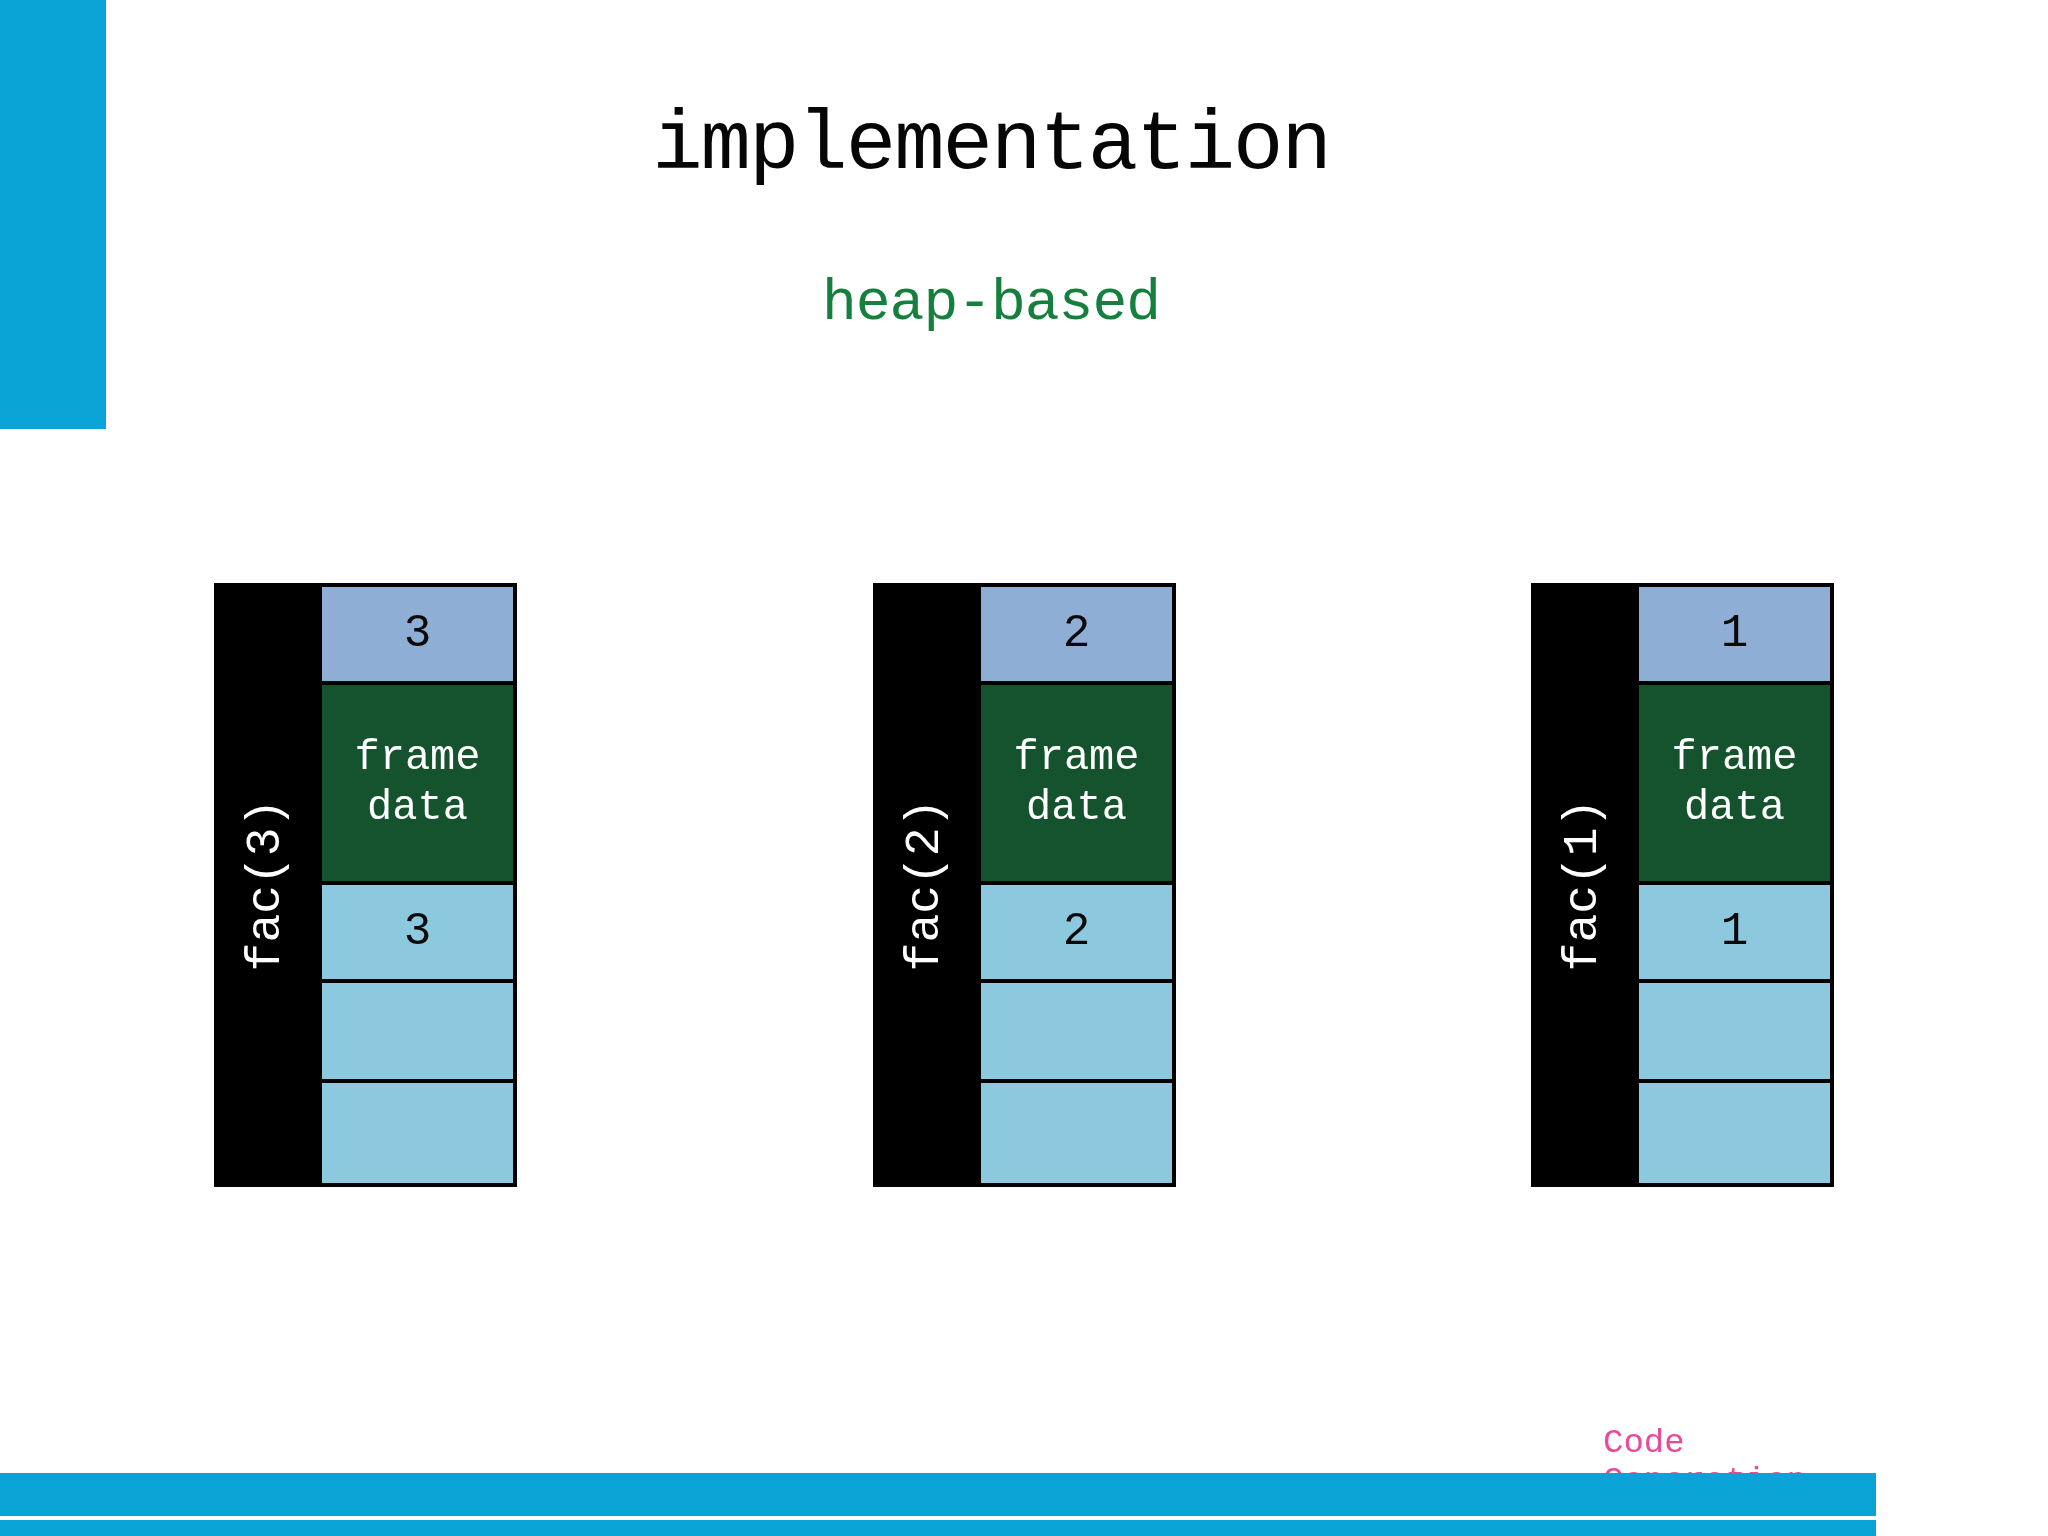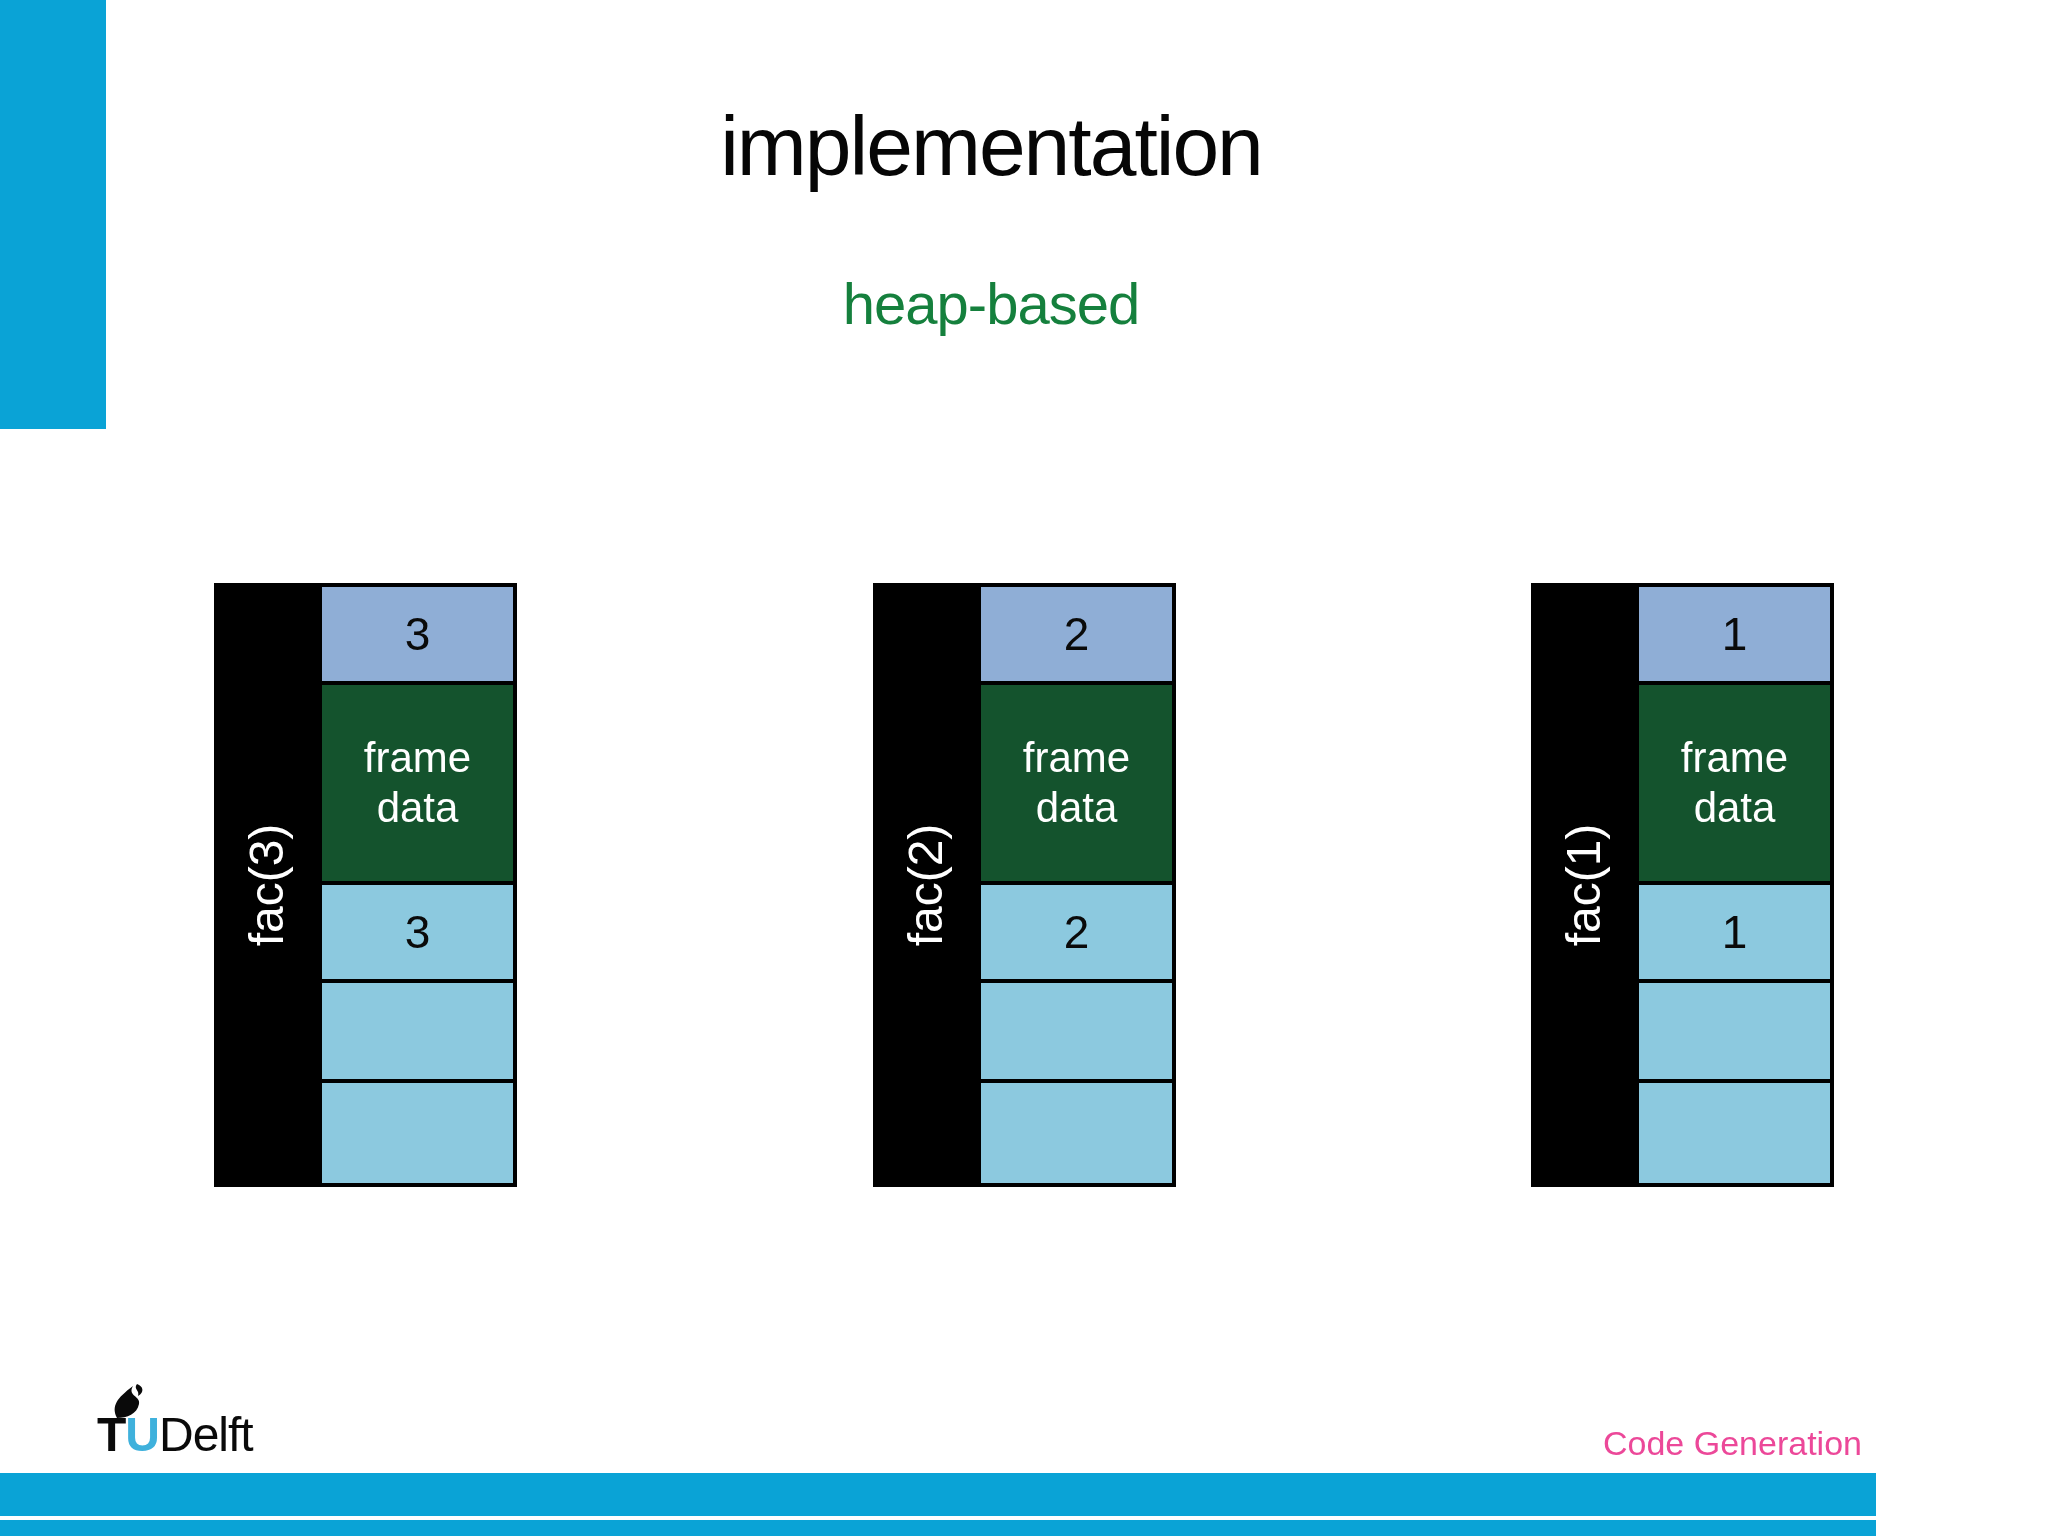--- a/index.html
+++ b/index.html
@@ -1,19 +1,19 @@
 <!DOCTYPE html>
 <html><head>
 <meta charset="utf-8">
 <style>
   html,body { margin:0; padding:0; background:#ffffff; }
   .slide {
     position:relative; width:1876px; height:1536px;
     background:#ffffff; overflow:hidden;
-    font-family:Liberation Sans, sans-serif;
+    font-family:Liberation Mono, monospace;
   }
 
   
   .sidebar { position:absolute; left:0; top:0; width:106px; height:429px; background:#0AA3D6; }
 
   
   .title {
     position:absolute; left:106px; right:0; top:100px;
     text-align:center; font-size:84px; letter-spacing:-2px;
     color:#060606; line-height:1.1;
@@ -109,29 +109,20 @@
     </div>
     <div class="cells">
       <div class="cell c-arg">1</div>
       <div class="cell c-frame">frame data</div>
       <div class="cell c-val">1</div>
       <div class="cell c-empty"></div>
       <div class="cell c-empty"></div>
     </div>
   </div>
 
-  <div class="logo">
-    <svg class="logo-flame" viewBox="0 0 46 34" xmlns="http://www.w3.org/2000/svg">
-      <path d="M10 34 C4 22 10 14 26 2 C20 12 34 12 32 20 C30 30 20 34 10 34 Z" fill="#0a0a0a"></path>
-      <path d="M30 0 C26 5 33 6 31 12 C38 8 36 2 30 0 Z" fill="#0a0a0a"></path>
-    </svg>
-    <div class="logo-text">
-      <span class="logo-t">T</span><span class="logo-u">U</span><span class="logo-delft">Delft</span>
-    </div>
-  </div>
 
   <div class="footer-course">Code Generation</div>
   <div class="footer-page">75</div>
 
   <div class="band-main"></div>
   <div class="band-bottom"></div>
 
 </div>
 
 </body></html>

